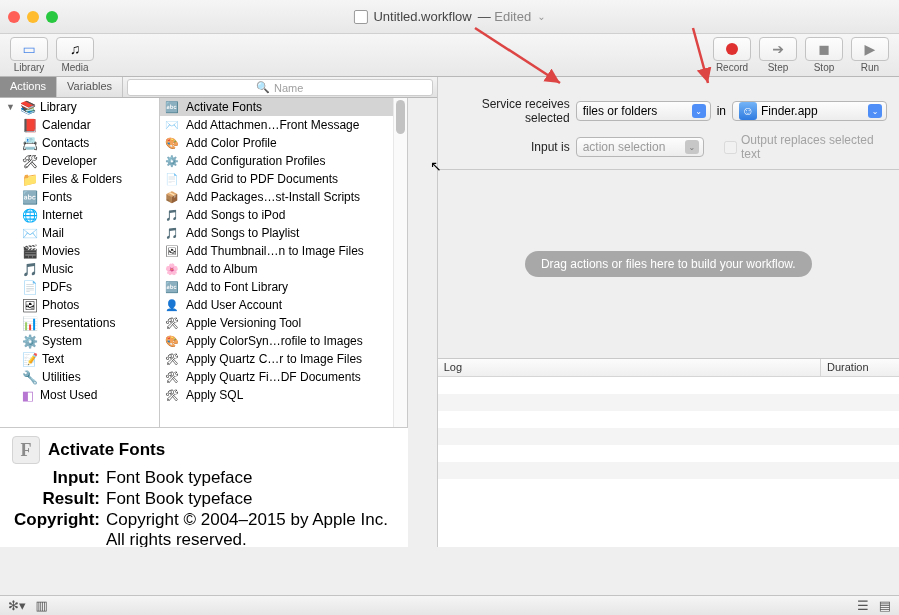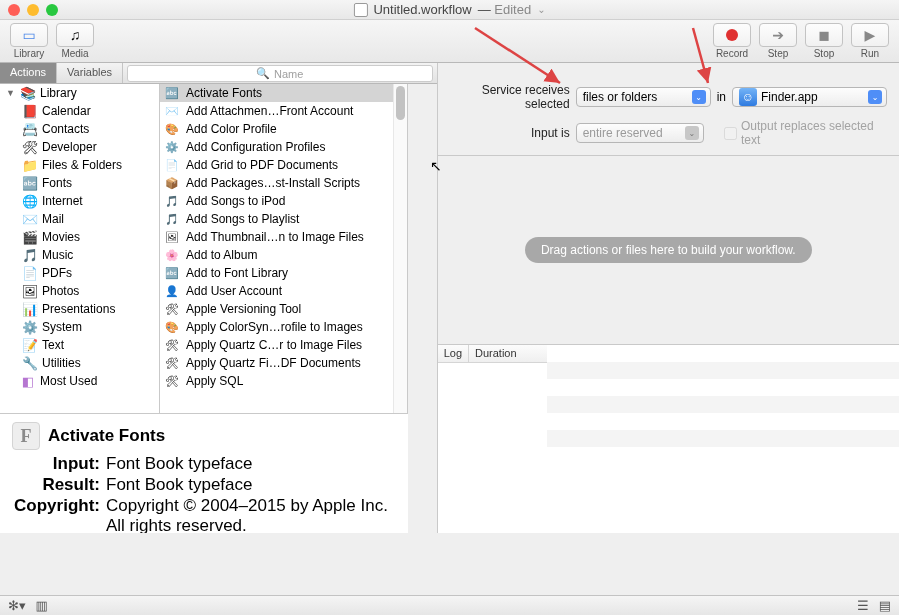--- a/index.html
+++ b/index.html
@@ -1,19 +1,19 @@
 <!DOCTYPE html>
 <html><head>
 <meta charset="utf-8">
 <style>
 * { box-sizing: border-box; margin: 0; padding: 0; font-family: -apple-system, "Helvetica Neue", Helvetica, Arial, sans-serif; }
 body { width: 899px; height: 615px; background: #efefef; font-size: 12px; color: #000; position: relative; overflow: hidden; }
 
 
-.titlebar { height: 20px; background: linear-gradient(#f5f5f5, #e8e8e8); display: flex; align-items: center; padding: 0 8px; border-bottom: 1px solid #d0d0d0; position: relative; }
+.titlebar { height: 34px; background: linear-gradient(#f5f5f5, #e8e8e8); display: flex; align-items: center; padding: 0 8px; border-bottom: 1px solid #d0d0d0; position: relative; }
 .traffic-lights { display: flex; gap: 7px; }
 .tl { width: 12px; height: 12px; border-radius: 50%; }
 .tl.red { background: #ff5f57; }
 .tl.yellow { background: #febc2e; }
 .tl.green { background: #28c840; }
 .titlebar-center { position: absolute; left: 50%; transform: translateX(-50%); display: flex; align-items: center; gap: 6px; font-size: 13px; color: #454545; }
 .titlebar-center .doc-icon { width: 14px; height: 14px; background: #fff; border: 1px solid #999; border-radius: 2px; }
 .titlebar-center .edited { color: #888; }
 .titlebar-center .caret { font-size: 10px; color: #999; }
 
@@ -75,21 +75,21 @@
 .info-header { display: flex; align-items: center; gap: 8px; margin-bottom: 4px; }
 .info-icon { width: 28px; height: 28px; background: #eee; border: 1px solid #d4d4d4; border-radius: 4px; display: flex; align-items: center; justify-content: center; font-family: "Times New Roman", serif; font-size: 18px; font-weight: bold; color: #8a8a8a; }
 .info-title { font-size: 17px; font-weight: 700; }
 .info-desc { font-size: 11px; color: #262626; margin-bottom: 8px; }
 .info-meta { font-size: 17px; }
 .info-meta .row { display: flex; gap: 6px; margin-bottom: 1px; }
 .info-meta .k { width: 88px; text-align: right; font-weight: 600; }
 .info-meta .v { flex: 1; }
 
 
-.log-panel { flex: 1; border-top: 1px solid #c9c9c9; background: #fff; display: flex; flex-direction: row; }
+.log-panel { flex: 1; border-top: 1px solid #c9c9c9; background: #fff; display: flex; flex-direction: column; }
 .log-header { display: flex; height: 18px; background: linear-gradient(#fcfcfc,#efefef); border-bottom: 1px solid #d5d5d5; font-size: 11px; color: #333; }
 .log-header .c1 { flex: 1; padding: 2px 6px; border-right: 1px solid #d5d5d5; }
 .log-header .c2 { width: 78px; padding: 2px 6px; }
 .log-rows { flex: 1; }
 .log-rows .lr { height: 17px; }
 .log-rows .lr:nth-child(even) { background: #f4f4f4; }
 
 
 .footer { position: absolute; bottom: 0; left: 0; right: 0; height: 20px; background: linear-gradient(#f5f5f5,#e6e6e6); border-top: 1px solid #c3c3c3; display: flex; justify-content: space-between; align-items: center; padding: 0 8px; font-size: 13px; color: #555; }
 .footer-left, .footer-right { display: flex; gap: 10px; }
@@ -259,21 +259,21 @@
       </div>
 
       <div class="middle">
         <div class="actions-list" id="actions-list">
             <div class="action-row selected">
               <span class="action-icon">🔤</span>
               <span>Activate Fonts</span>
             </div>
             <div class="action-row">
               <span class="action-icon">✉️</span>
-              <span>Add Attachmen…Front Account</span>
+              <span>Add Attachmen…Front Message</span>
             </div>
             <div class="action-row">
               <span class="action-icon">🎨</span>
               <span>Add Color Profile</span>
             </div>
             <div class="action-row">
               <span class="action-icon">⚙️</span>
               <span>Add Configuration Profiles</span>
             </div>
             <div class="action-row">
@@ -370,21 +370,21 @@
           <span class="app-chip">
               <span class="app-icon">☺</span>
               <span>Finder.app</span>
             </span>
           <span class="end">⌄</span>
         </div>
       </div>
       <div class="config-row">
         <div class="cfg-label" style="flex:0 0 120px;">Input is</div>
         <div class="cfg-select gray" style="width:135px; color:#9a9a9a;">
-          <span>entire reserved</span>
+          <span>action selection</span>
             <span class="end">⌄</span>
         </div>
         <label class="chk" style="margin-left:14px;">
           <input type="checkbox" disabled="" style="">
           <span>Output replaces selected text</span>
         </label>
       </div>
     </div>
 
     <div class="workflow-canvas">

